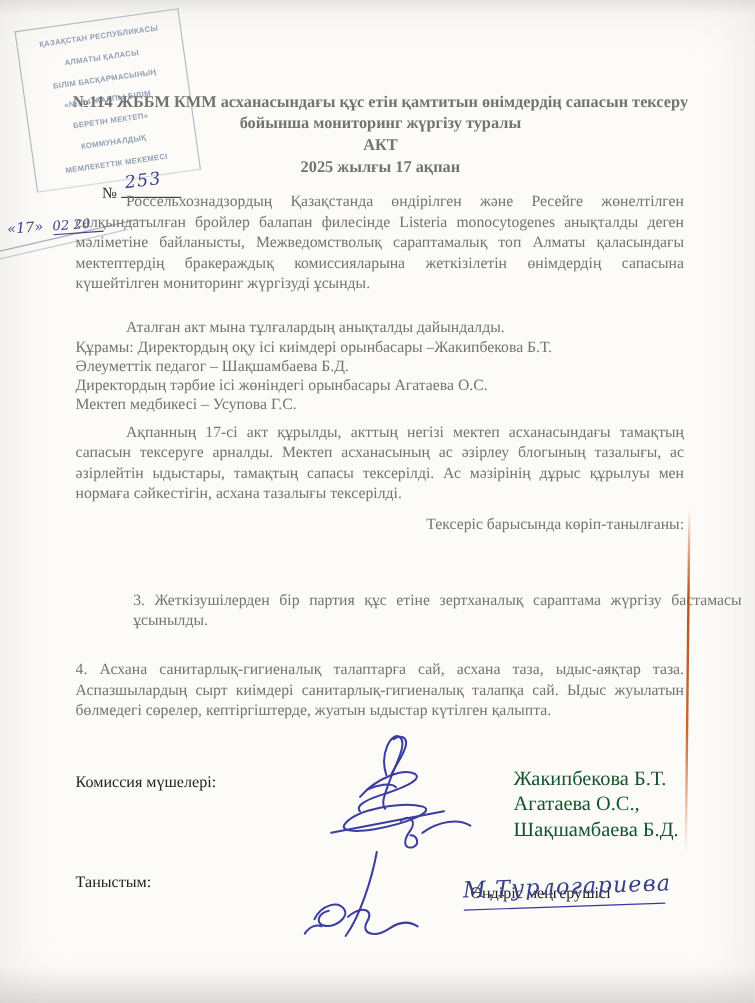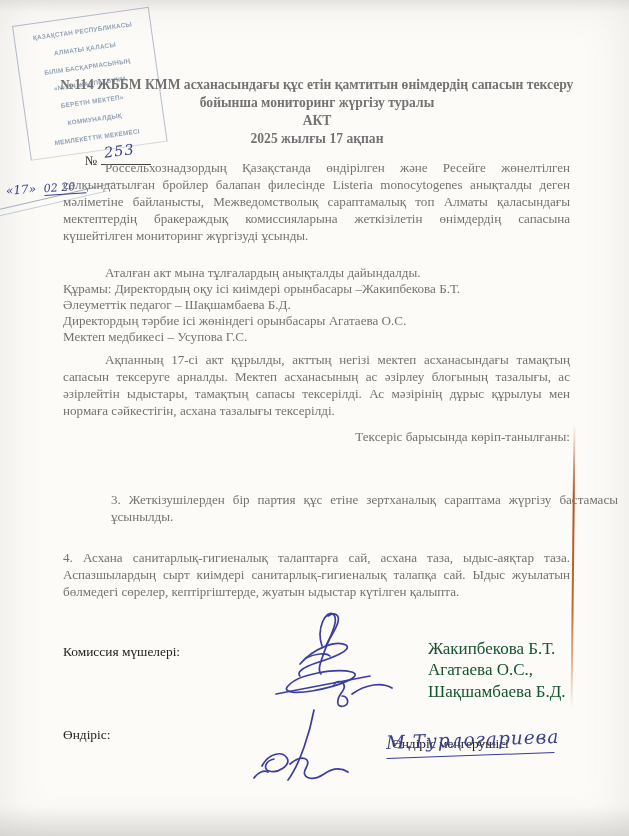--- a/index.html
+++ b/index.html
@@ -142,21 +142,21 @@
       <path d="M82,88 C96,78 112,76 122,82"></path>
     </g>
   </svg>
 
   <div class="members">
     <div>Жакипбекова Б.Т.</div>
     <div>Агатаева О.С.,</div>
     <div>Шақшамбаева Б.Д.</div>
   </div>
 
-  <div class="ack-label">Өндіріс:</div>
+  <div class="ack-label">Таныстым:</div>
 
   <svg class="sig-svg sig-ack" width="120" height="84" viewBox="0 0 120 84">
     <g fill="none" stroke="#3b3da0" stroke-width="1.7" stroke-linecap="round">
       <path d="M62,4 C58,26 48,58 36,74"></path>
       <path d="M10,60 C16,48 30,44 35,52 C39,59 26,68 17,65 C11,63 13,55 22,53"></path>
       <path d="M38,58 C50,48 60,52 54,62 C48,72 60,76 72,68 C82,61 90,62 96,66"></path>
       <path d="M2,72 C6,66 12,64 16,66"></path>
     </g>
   </svg>
 

